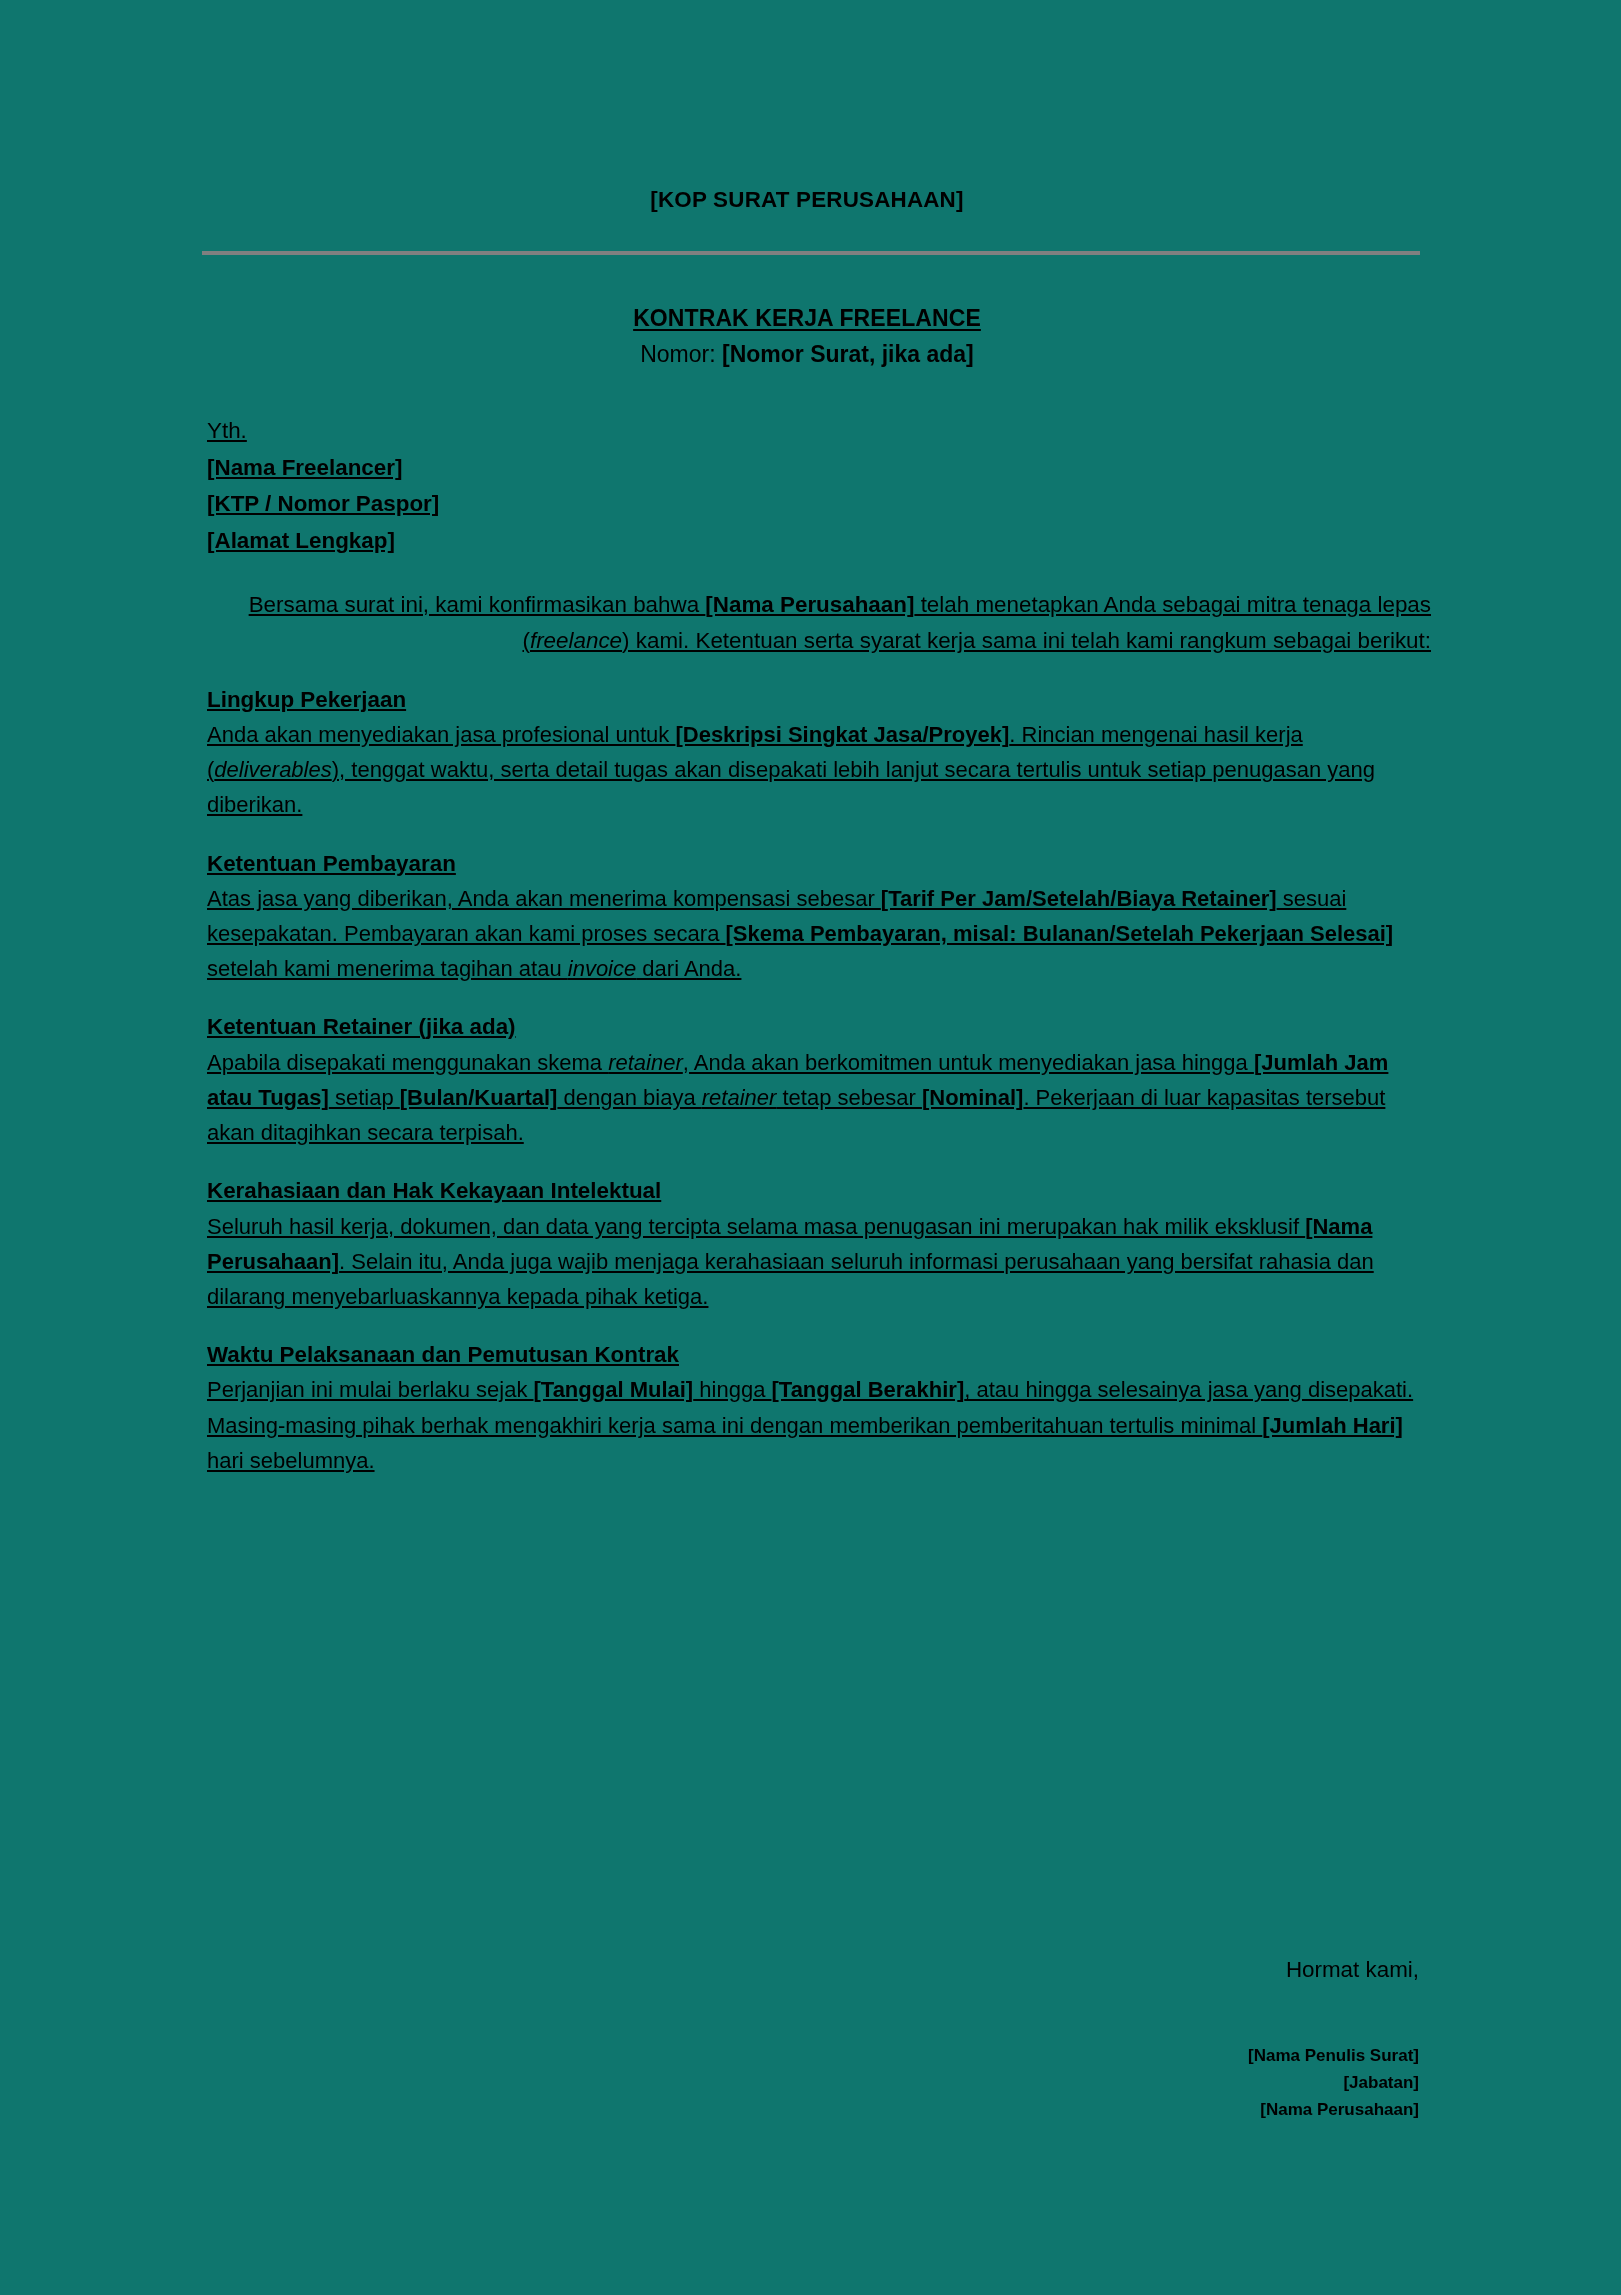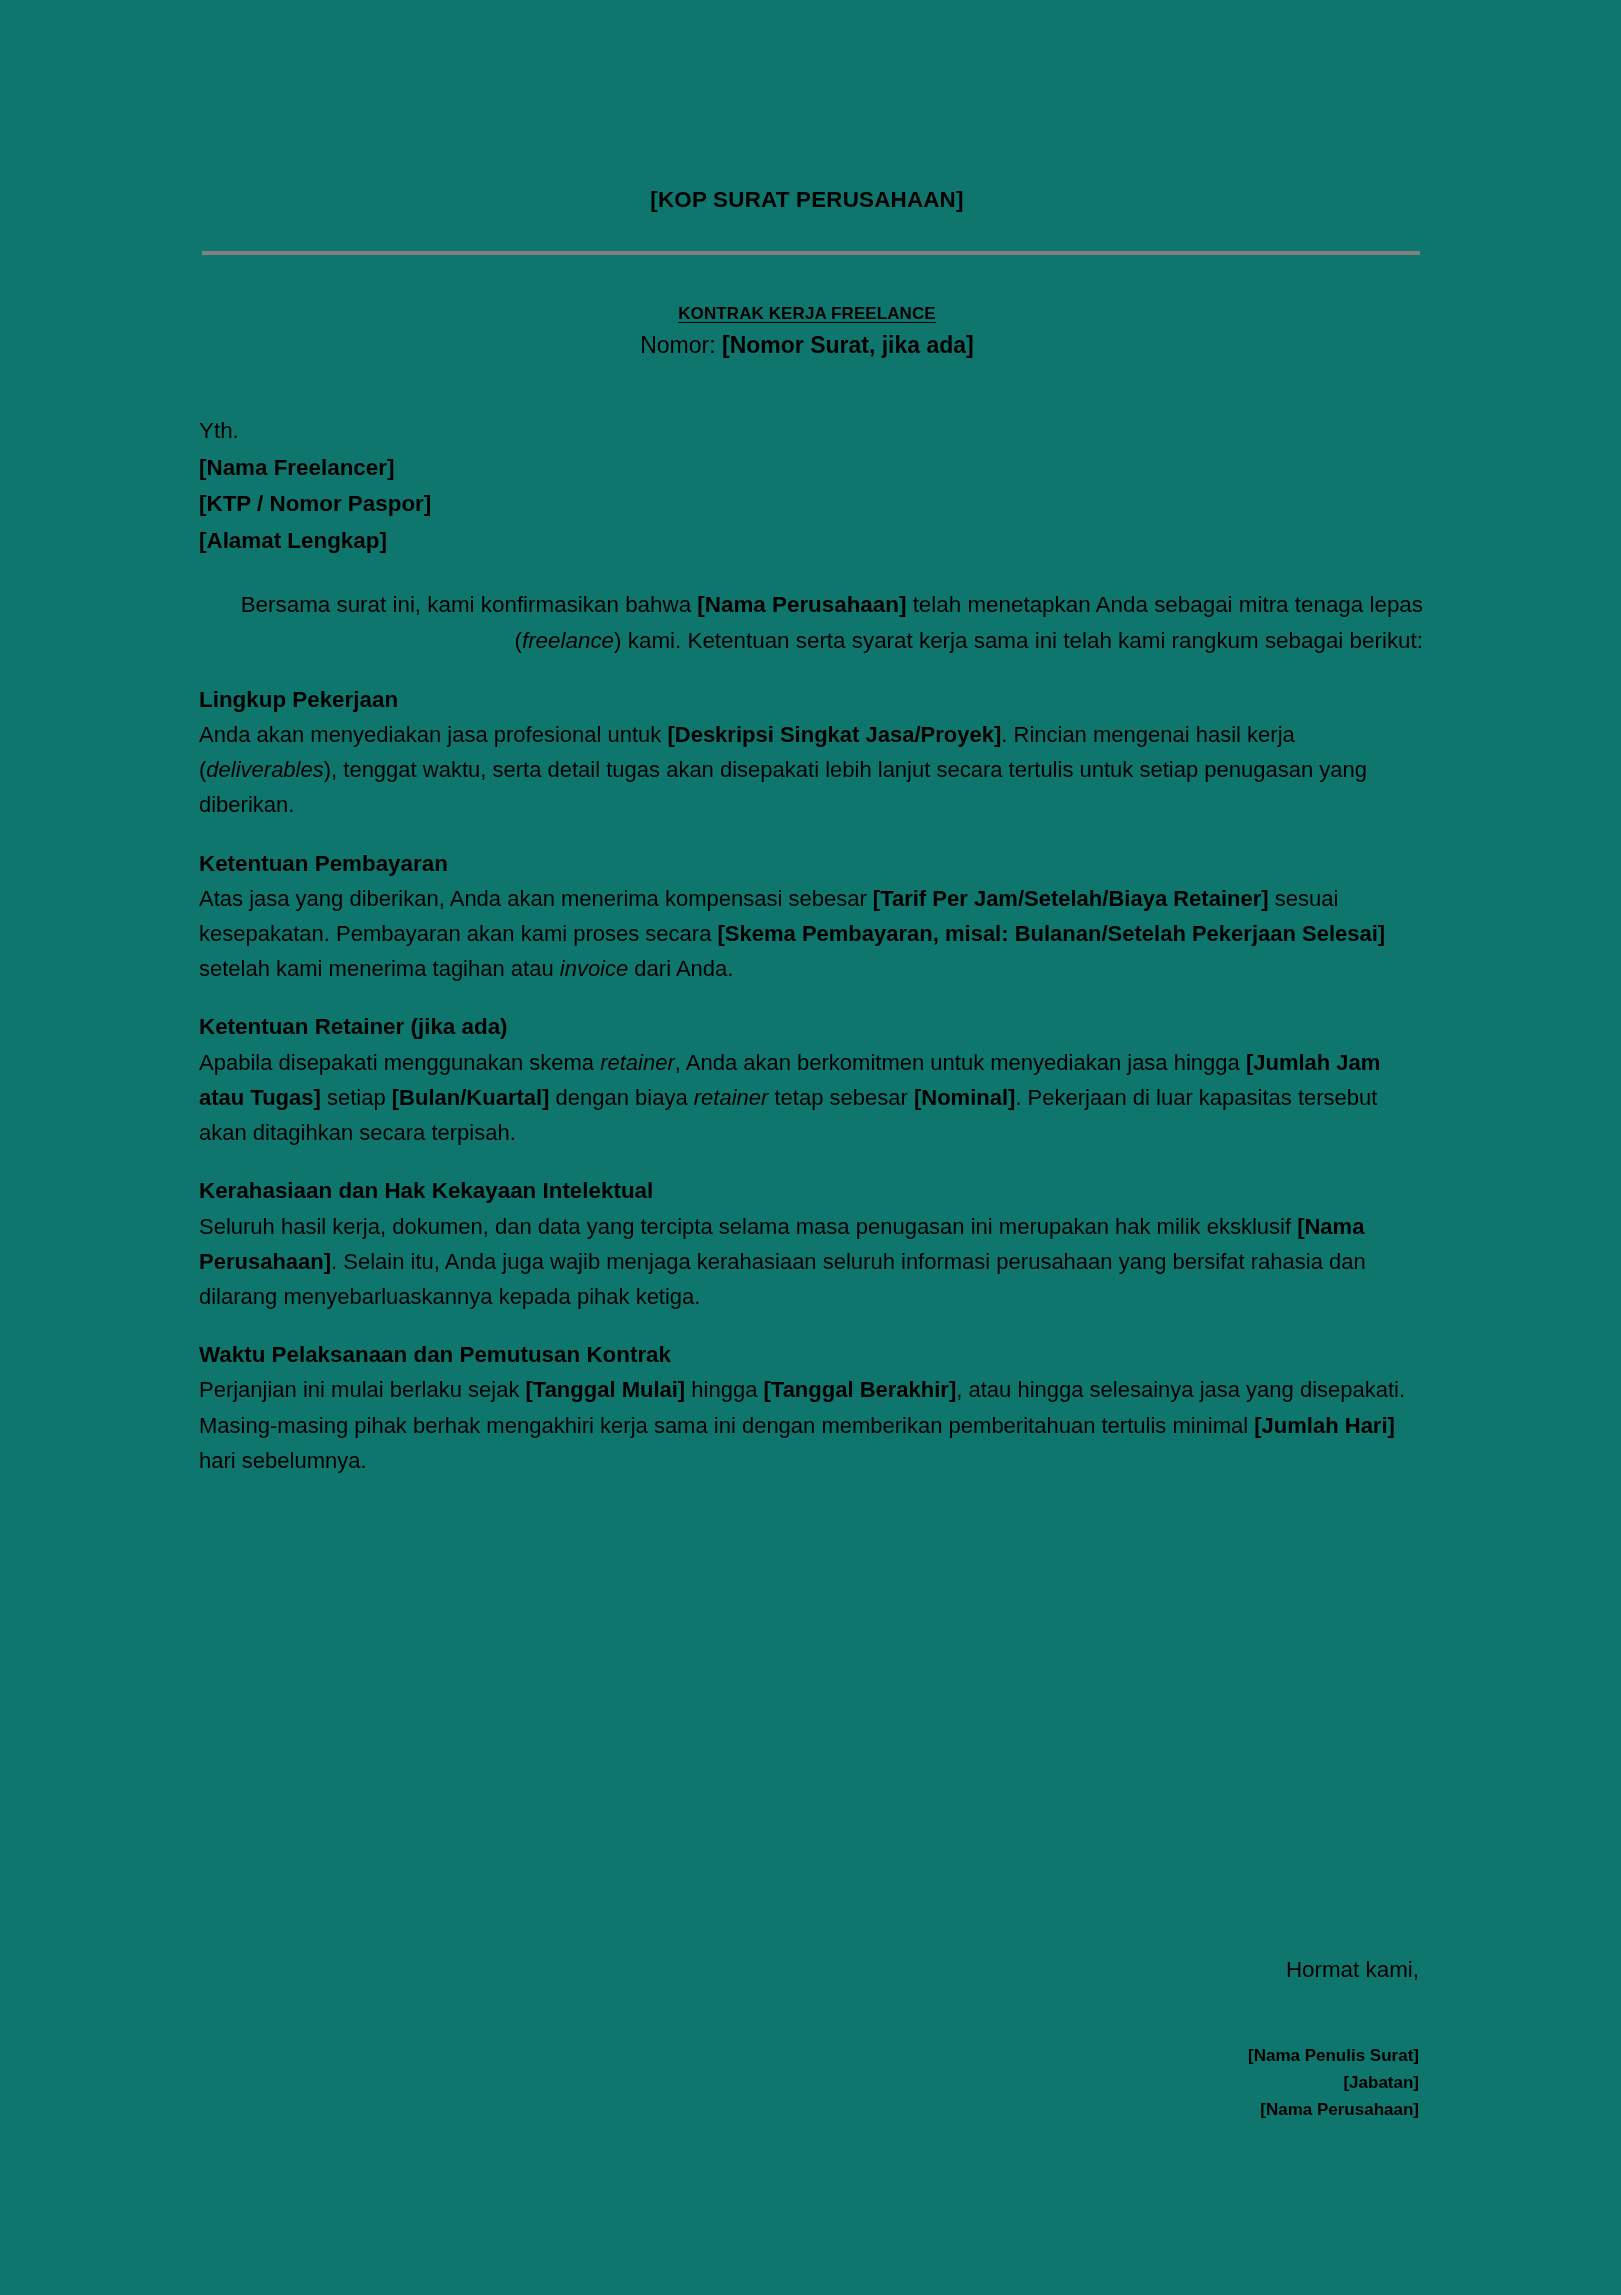--- a/index.html
+++ b/index.html
@@ -55,39 +55,40 @@
   
   .title-block {
     position: absolute;
     left: 0;
     top: 302px;
     width: 1224px;
     text-align: center;
     line-height: 1.42;
   }
   .doc-title {
-    font-size: 17px;
+    font-size: 23px;
     font-weight: bold;
     text-decoration: underline;
     text-underline-offset: 3px;
     letter-spacing: 0.1px;
   }
   .doc-number {
     font-size: 23px;
     font-weight: normal;
     margin-top: 3px;
   }
   .doc-number b { font-weight: bold; }
 
   
   .body-area {
     position: absolute;
-    left: 4px;
+    left: 12px;
     top: 413px;
     width: 1224px;
+    text-decoration: underline;
   }
 
   .recipient {
     font-size: 22.4px;
     line-height: 1.64;
     margin: 0 0 0 0;
   }
   .recipient .salutation { font-weight: normal; }
   .recipient .line-b { font-weight: bold; }
 

